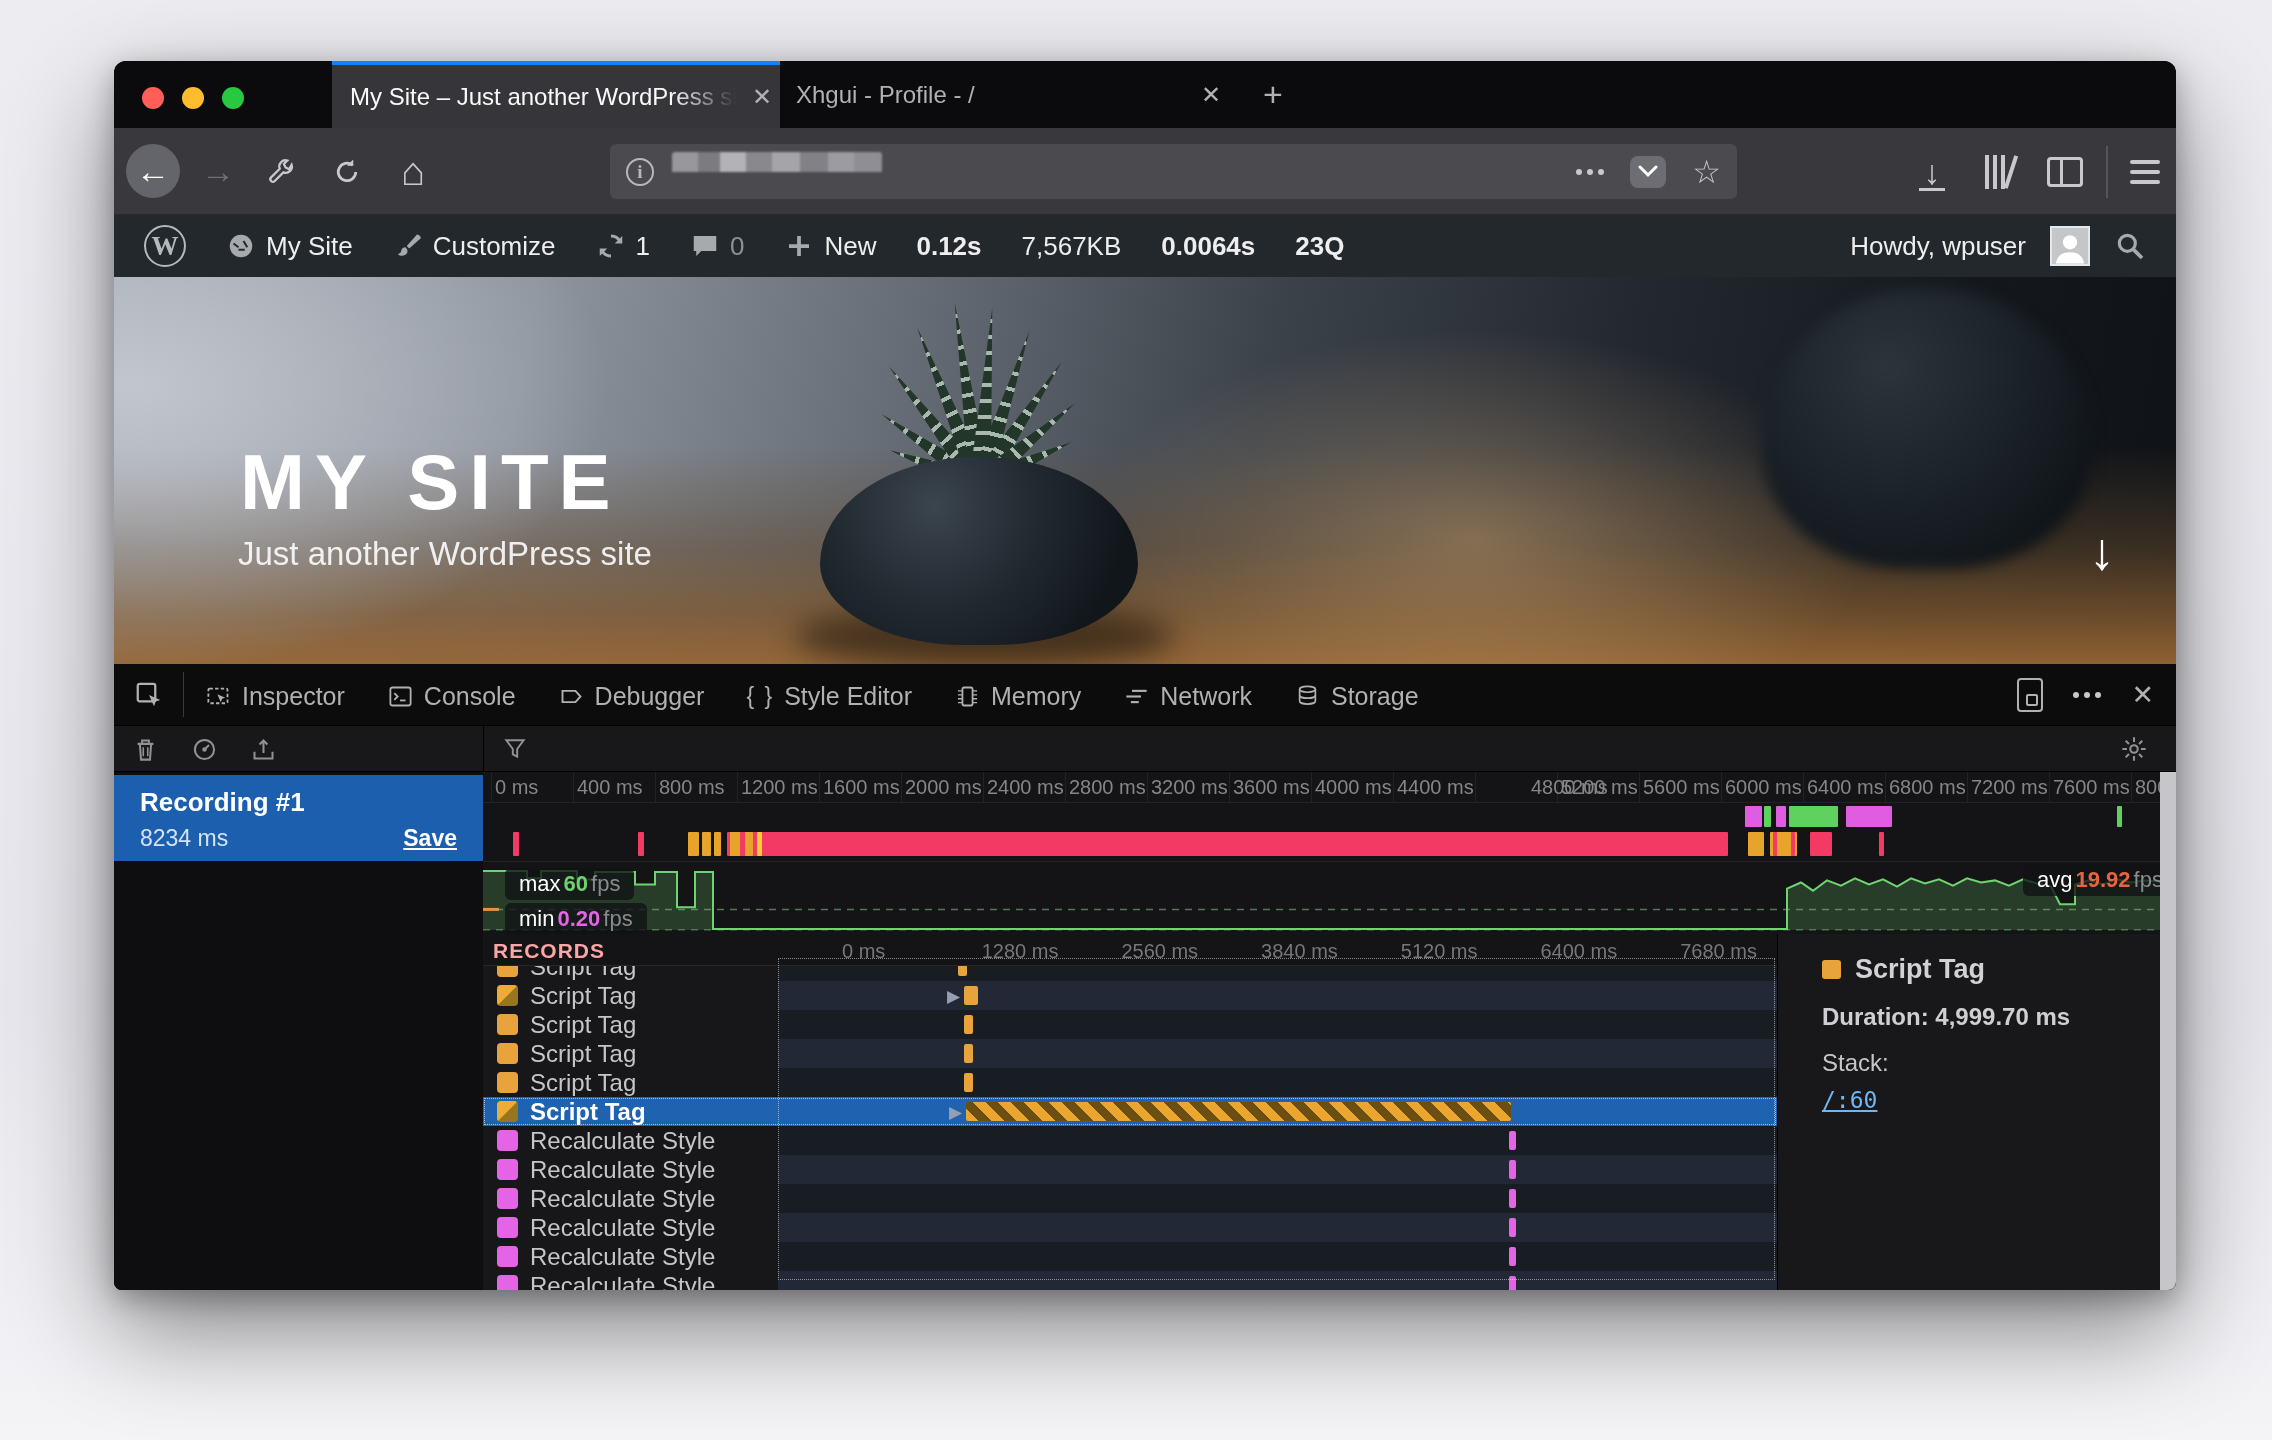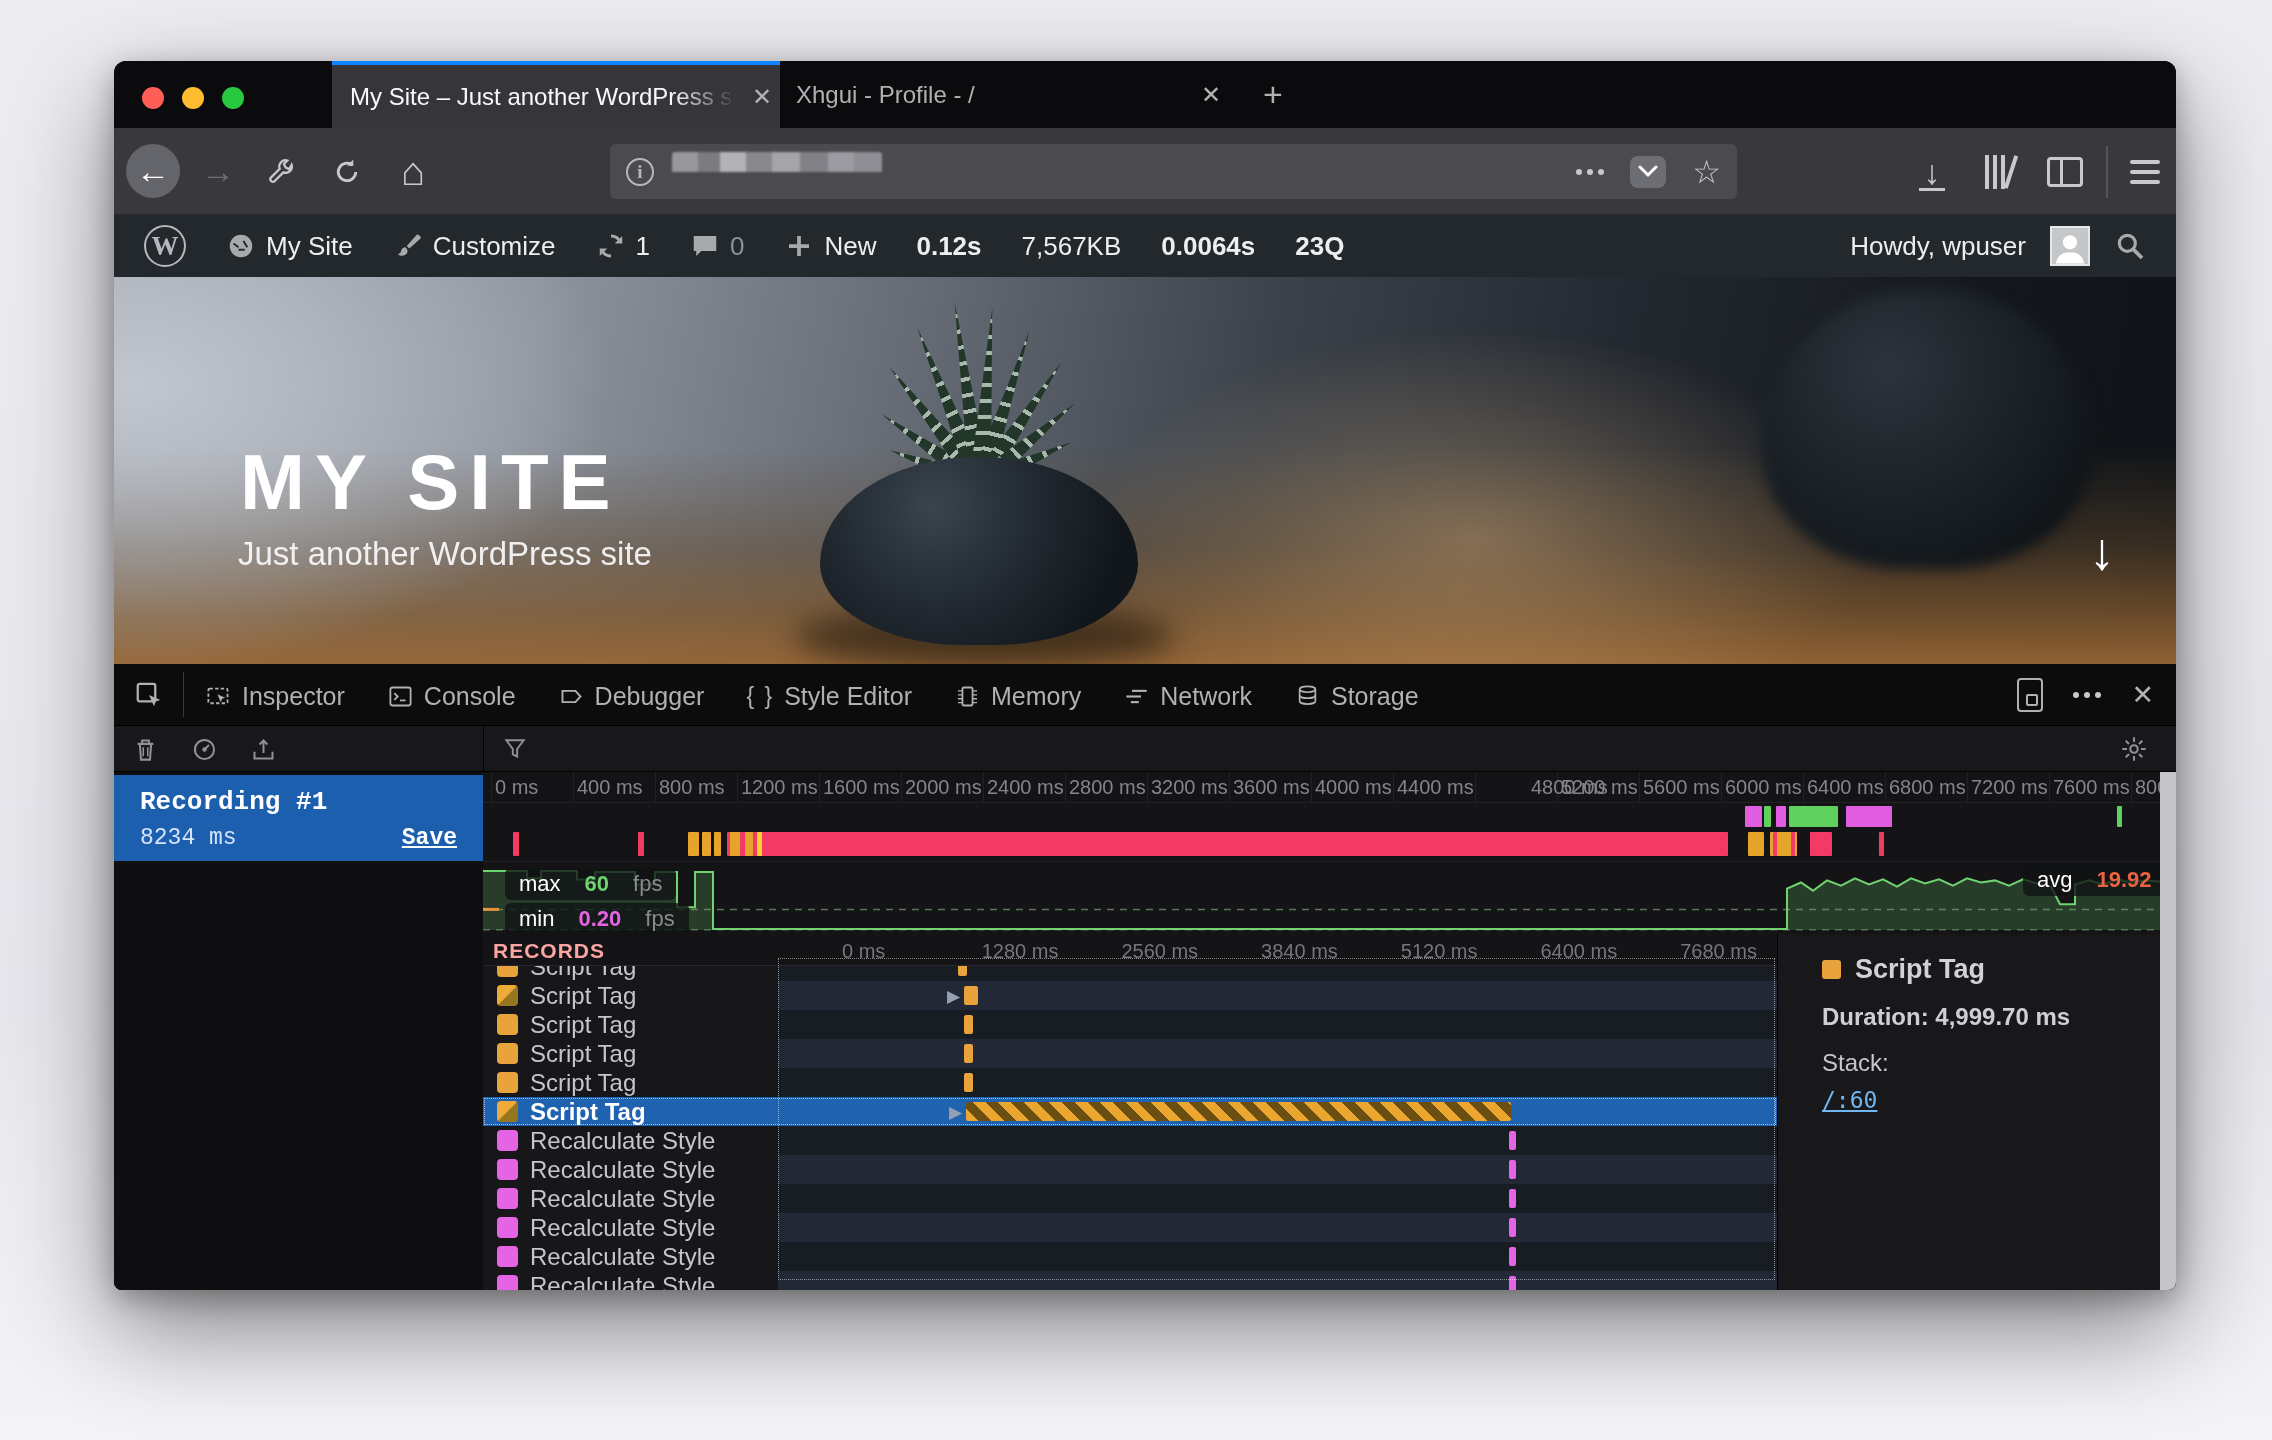--- a/index.html
+++ b/index.html
@@ -95,36 +95,36 @@
   .pf-lefticons svg{width:27px;height:27px;}
   .pf-sep{position:absolute;left:369px;top:0;width:1px;height:46px;background:#000;}
   .pf-views{position:absolute;left:388px;top:0;height:46px;display:flex;align-items:center;gap:6px;}
   .funnel{width:26px;height:26px;margin-right:14px;color:#909095;}
   .viewtab{display:flex;align-items:center;gap:10px;font-size:24px;color:#b5b5b9;padding:6px 18px;border-radius:4px;}
   .viewtab.active{background:#1d61ae;color:#fff;}
   .vlines{display:flex;flex-direction:column;gap:4px;}
   .vlines i{height:3px;background:currentColor;display:block;border-radius:1px;}
   .gear{position:absolute;right:28px;top:9px;width:28px;height:28px;color:#909095;}
   
-  .pf-sidebar{position:absolute;left:0;top:108px;width:369px;height:518px;background:#0e0e10;font-family:Liberation Mono, monospace;}
+  .pf-sidebar{position:absolute;left:0;top:108px;width:369px;height:518px;background:#0e0e10;}
   .recrow{position:absolute;left:0;top:3px;width:369px;height:86px;background:#1c5fae;color:#fff;}
   .rec-name{position:absolute;left:26px;top:12px;font-size:26px;font-weight:bold;}
   .rec-dur{position:absolute;left:26px;top:50px;font-size:23px;color:#d3e3f8;}
   .rec-save{position:absolute;right:26px;top:50px;font-size:23px;font-weight:bold;text-decoration:underline;color:#fff;}
   
   .pf-right{position:absolute;left:369px;top:108px;width:1693px;height:518px;}
   .ruler{position:absolute;left:0;top:0;width:100%;height:31px;background:#141416;border-bottom:1px solid #232327;
     background-image:repeating-linear-gradient(90deg,#222226 0 1px,transparent 1px 82px);background-position:8px 0;}
   .ruler span{position:absolute;top:4px;font-size:20px;color:#85858a;white-space:nowrap;}
   .overview{position:absolute;left:0;top:31px;width:100%;height:58px;background:#141416;}
   .trackA{position:absolute;left:0;top:3px;width:100%;height:21px;}
   .trackB{position:absolute;left:0;top:29px;width:100%;height:24px;}
   .seg{position:absolute;top:0;height:100%;border-radius:1px;}
   .fpswrap{position:absolute;left:0;top:89px;width:100%;height:73px;background:#141416;border-top:1px solid #222226;}
-  .pill{position:absolute;background:rgba(16,18,20,.78);border-radius:6px;padding:3px 14px;font-size:22px;color:#fff;display:flex;gap:24px;align-items:baseline;}
+  .pill{position:absolute;background:rgba(16,18,20,.78);border-radius:6px;padding:3px 14px;font-size:22px;color:#fff;display:flex;gap:3px;align-items:baseline;}
   .pill .unit{color:#8a8a8e;}
   .v-green{color:#70d170;font-weight:bold;} .v-mag{color:#e564e5;font-weight:bold;} .v-org{color:#e8633f;font-weight:bold;}
   
   .rec-header{position:absolute;left:0;top:162px;width:1294px;height:32px;background:#141416;border-bottom:1px solid #28282c;}
   .rec-header .hl{position:absolute;left:10px;top:5px;font-size:21px;font-weight:bold;color:#fca5a5;letter-spacing:1px;}
   .rec-header span.rl{position:absolute;top:6px;font-size:20px;color:#76767b;white-space:nowrap;}
   .rec-body{position:absolute;left:0;top:194px;width:1294px;height:324px;overflow:hidden;background:#17171a;}
   .tl-base{position:absolute;left:295px;top:0;width:999px;height:324px;background:#14161a;}
   .gline{position:absolute;top:0;width:1px;height:324px;background:#262b33;}
   .rrow{position:absolute;left:0;width:1294px;height:29px;}

